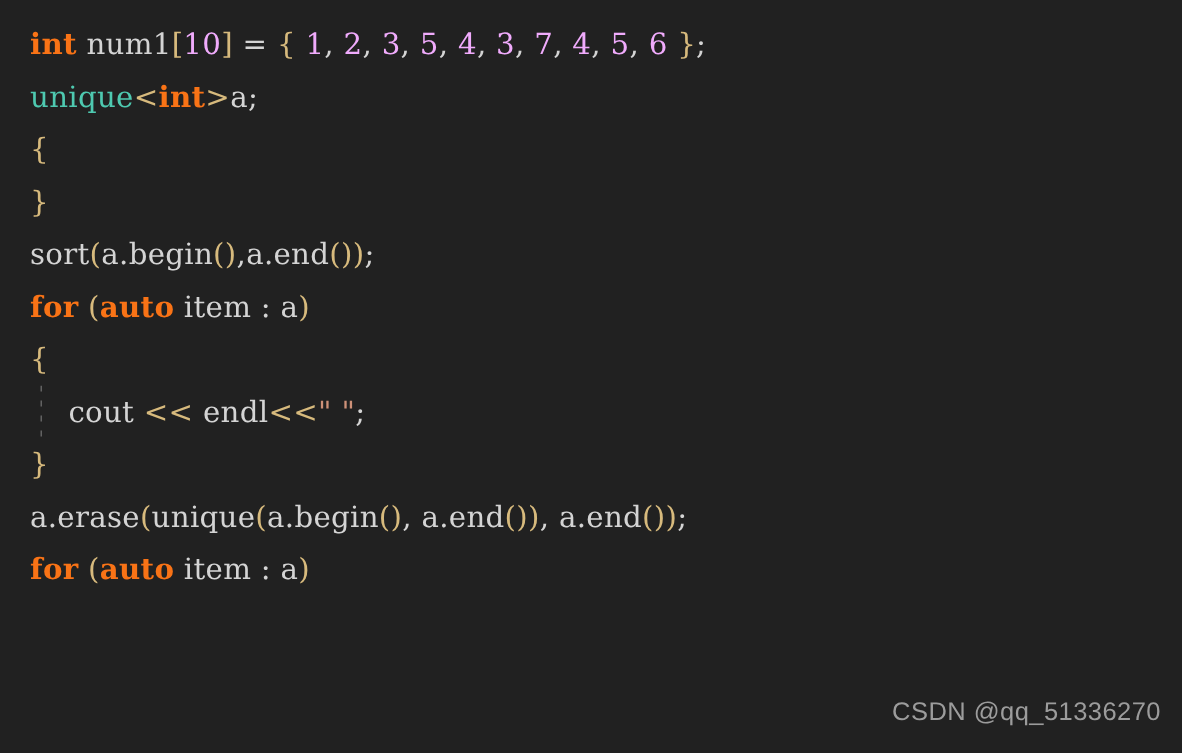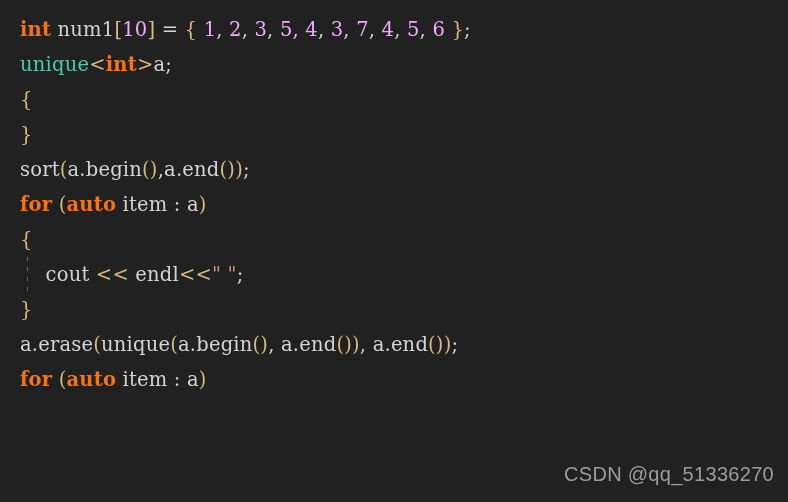--- a/index.html
+++ b/index.html
@@ -53,21 +53,21 @@
         rgba(0,0,0,0) 4px, rgba(0,0,0,0) 10px);
     background-size: 1px 10px;
     background-repeat: repeat-y;
     opacity: .85;
   }
   #watermark {
     position: absolute;
     right: 14px;
     bottom: 10px;
     font-family: "Liberation Sans", "DejaVu Sans", sans-serif;
-    font-size: 20px;
+    font-size: 17px;
     color: #9c9c9c;
     letter-spacing: .3px;
     white-space: pre;
   }
 </style>
 </head>
 <body>
 
 <div id="editor">
   <div class="code-area">

